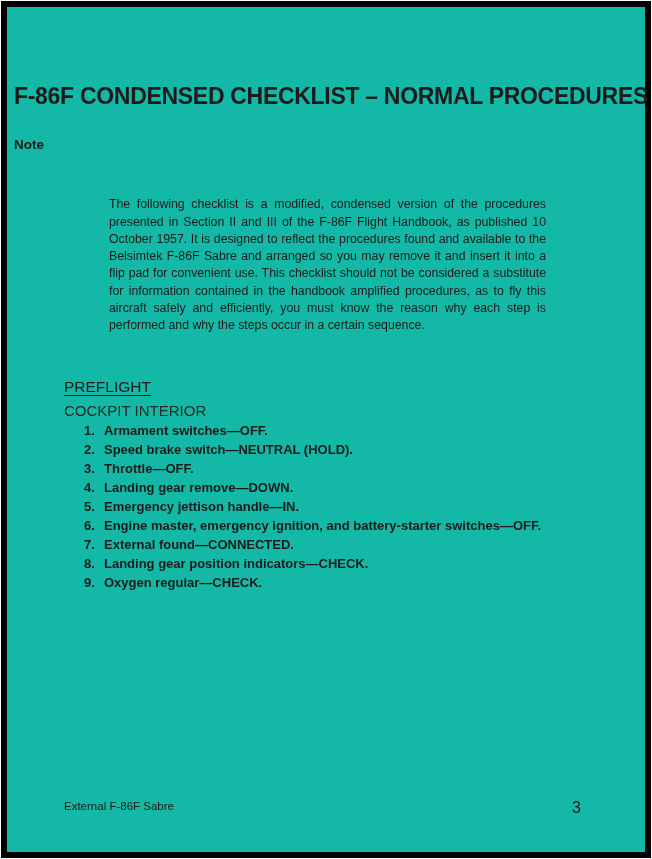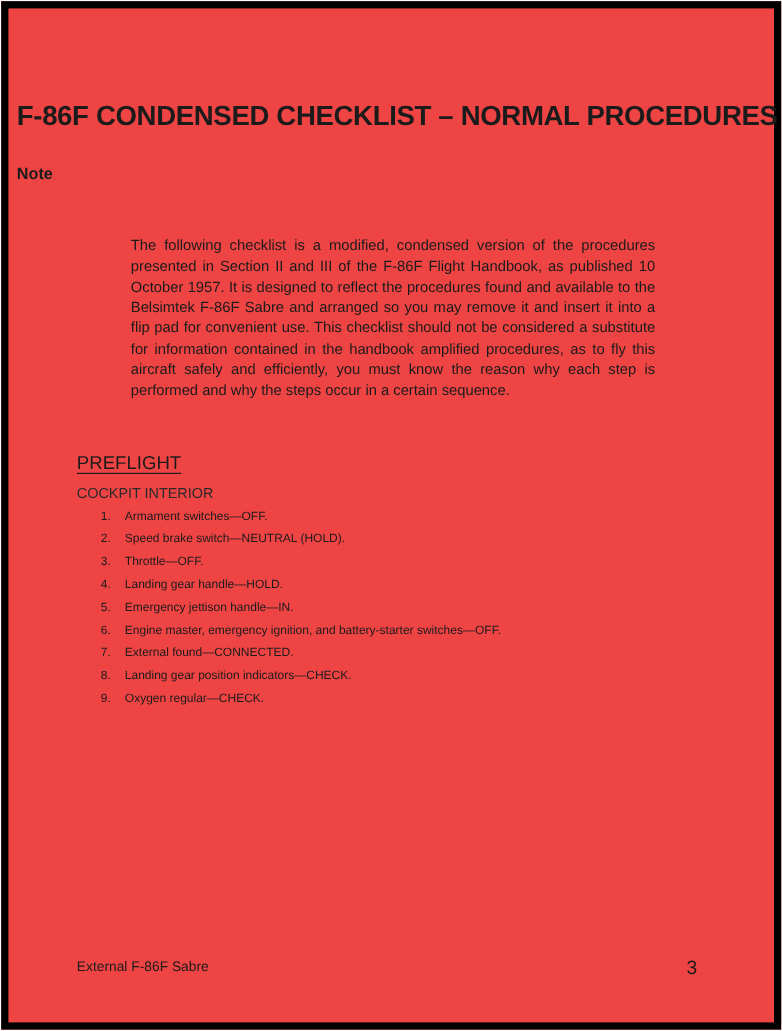--- a/index.html
+++ b/index.html
@@ -12,21 +12,21 @@
     position: relative;
     width: 652px;
     height: 859px;
     background: #ffffff;
     overflow: hidden;
   }
   .page-frame {
     position: absolute;
     inset: 1px;
     border: 6px solid #000000;
-    background: #ef4444;
+    background: #14b8a6;
     box-sizing: border-box;
   }
   .page-content {
     position: absolute;
     inset: 7px;
     color: #1b1b1b;
   }
   .doc-title {
     position: absolute;
     top: 52px;
@@ -69,39 +69,40 @@
     font-size: 15.5px;
     line-height: 20px;
     text-decoration: underline;
     text-underline-offset: 3px;
     color: #1b1b1b;
   }
   .section-subheading {
     position: absolute;
     top: 388px;
     left: 50px;
-    font-size: 12px;
+    font-size: 15px;
     line-height: 18px;
     color: #2a2a2a;
   }
   .checklist {
     position: absolute;
     top: 407px;
     left: 70px;
     margin: 0;
     padding: 0;
     list-style: none;
     counter-reset: item;
   }
   .checklist li {
     counter-increment: item;
-    font-size: 10px;
+    font-size: 13px;
     line-height: 19px;
     color: #1b1b1b;
     white-space: nowrap;
+    font-weight: bold;
   }
   .checklist li::before {
     content: counter(item) ".";
     display: inline-block;
     width: 20px;
   }
   .footer {
     position: absolute;
     top: 785px;
     left: 50px;
@@ -132,21 +133,21 @@
       <p class="note-paragraph"><span>The following checklist is a modified, condensed version of the procedures presented in Section II and III of the F-86F Flight Handbook, as published 10 October 1957.  It is designed to reflect the procedures found and available to the Belsimtek F-86F Sabre and arranged so you may remove it and insert it into a flip pad for convenient use.  This checklist should not be considered a substitute for information contained in the handbook amplified procedures, as to fly this aircraft safely and efficiently, you </span><span class="em">must</span><span> know the reason why each step is performed and why the steps occur in a certain sequence.</span></p>
 
       <div class="section-heading">PREFLIGHT</div>
 
       <div class="section-subheading">COCKPIT INTERIOR</div>
 
       <ol class="checklist">
         <li>Armament switches—OFF.</li>
         <li>Speed brake switch—NEUTRAL (HOLD).</li>
         <li>Throttle—OFF.</li>
-        <li>Landing gear handle—HOLD.</li>
+        <li>Landing gear remove—DOWN.</li>
         <li>Emergency jettison handle—IN.</li>
         <li>Engine master, emergency ignition, and battery-starter switches—OFF.</li>
         <li>External found—CONNECTED.</li>
         <li>Landing gear position indicators—CHECK.</li>
         <li>Oxygen regular—CHECK.</li>
       </ol>
 
       <div class="footer">
         <div>External F-86F Sabre</div>
       </div>

